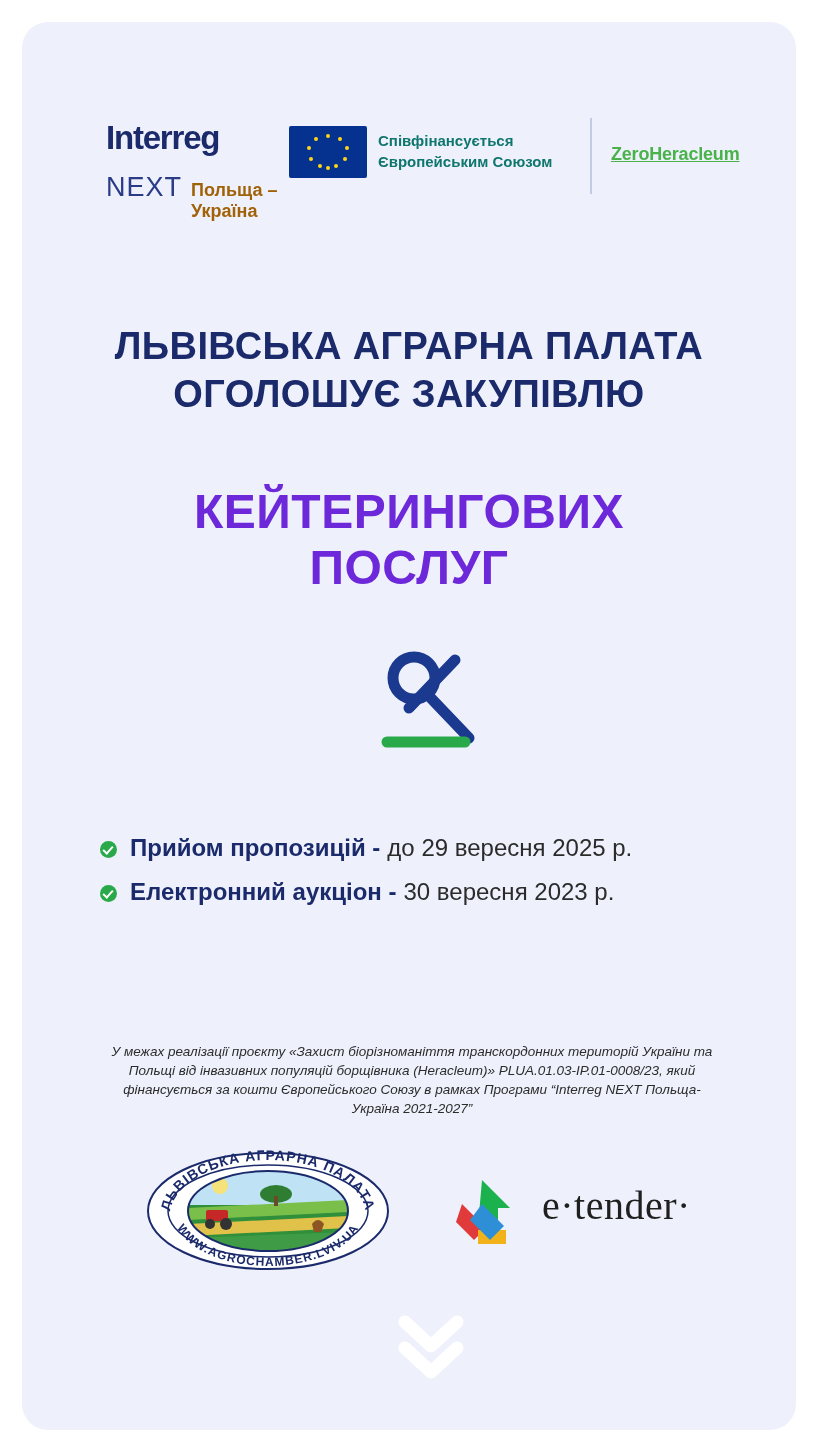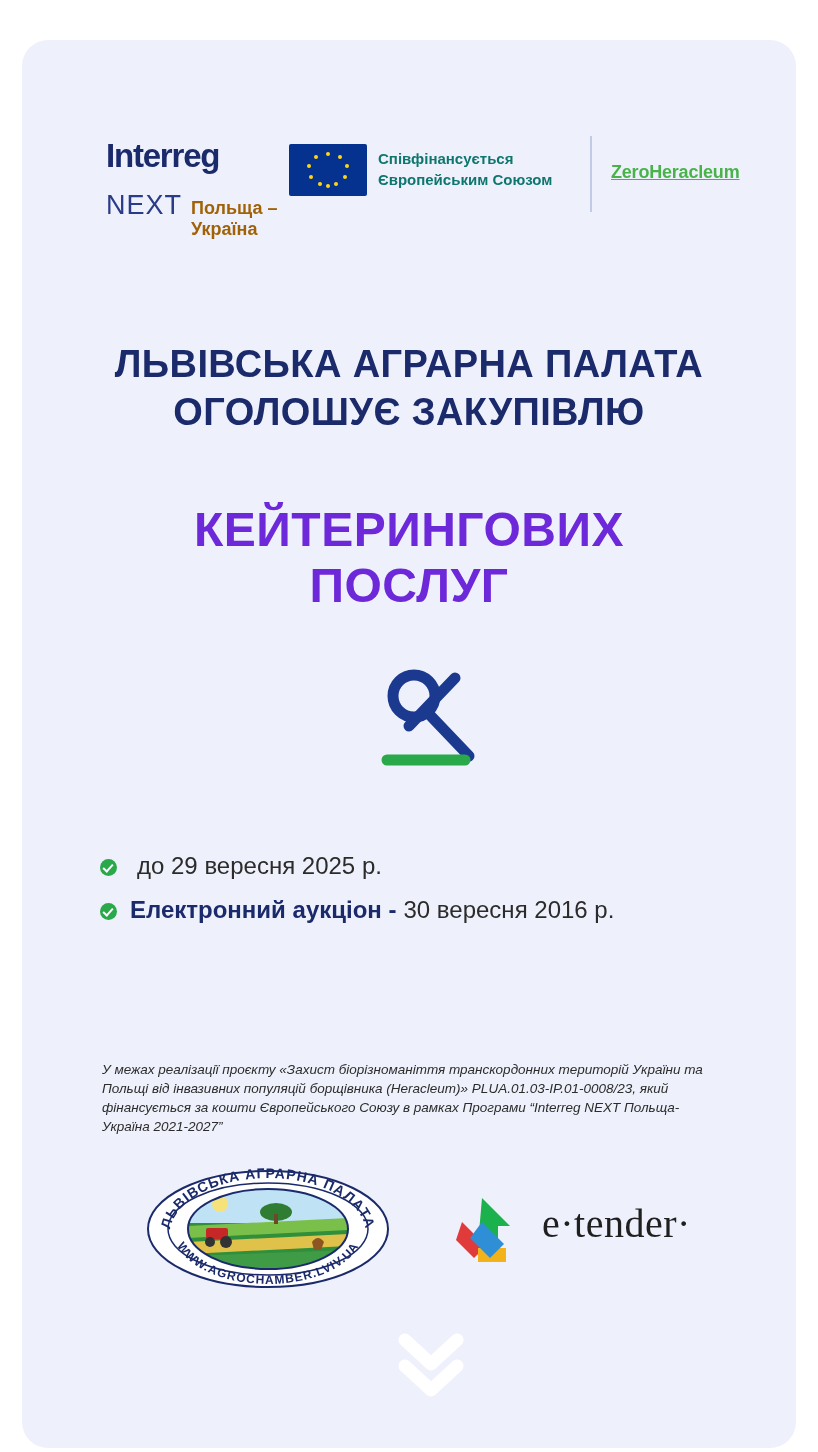--- a/index.html
+++ b/index.html
@@ -9,21 +9,21 @@
   }
   body {
     width: 818px;
     height: 1452px;
     font-family: "Liberation Sans", sans-serif;
     overflow: hidden;
   }
   .poster {
     position: absolute;
     left: 22px;
-    top: 40px;
+    top: 22px;
     width: 774px;
     height: 1408px;
     background: #eef1fb;
     border-radius: 26px;
     box-sizing: border-box;
     overflow: hidden;
   }
 
   
   .logobar {
@@ -188,20 +188,21 @@
   
   .footnote {
     position: absolute;
     left: 80px;
     top: 1020px;
     width: 620px;
     font-size: 13.5px;
     line-height: 19px;
     font-style: italic;
     color: #2c2c2c;
+    text-align: center;
   }
 
   
   .bottom-logos {
     position: absolute;
     left: 100px;
     top: 1126px;
     width: 640px;
     height: 130px;
   }
@@ -295,26 +296,27 @@
       <circle cx="49" cy="36" r="21" fill="none" stroke="#1b3a8f" stroke-width="11"></circle>
       <line x1="62" y1="52" x2="104" y2="96" stroke="#1b3a8f" stroke-width="11" stroke-linecap="round"></line>
       <line x1="90" y1="18" x2="44" y2="66" stroke="#1b3a8f" stroke-width="11" stroke-linecap="round"></line>
       <line x1="22" y1="100" x2="100" y2="100" stroke="#29a94a" stroke-width="11" stroke-linecap="round"></line>
     </svg>
   </div>
 
   <div class="bullets">
     <div class="bullet-row">
       <span class="check"></span>
+      <span class="bullet-label">Прийом пропозицій -</span>
       <span class="bullet-value">до 29 вересня 2025 р.</span>
     </div>
     <div class="bullet-row">
       <span class="check"></span>
       <span class="bullet-label">Електронний аукціон -</span>
-      <span class="bullet-value">30 вересня 2016 р.</span>
+      <span class="bullet-value">30 вересня 2023 р.</span>
     </div>
   </div>
 
   <div class="footnote">У межах реалізації проєкту «Захист біорізноманіття транскордонних територій України та Польщі від інвазивних популяцій борщівника (Heracleum)» PLUA.01.03-IP.01-0008/23, який фінансується за кошти Європейського Союзу в рамках Програми “Interreg NEXT Польща-Україна 2021-2027”</div>
 
   <div class="bottom-logos">
 
     <div class="agro-seal">
       <svg width="248" height="122" viewBox="0 0 248 122" aria-hidden="true">
         <defs>

